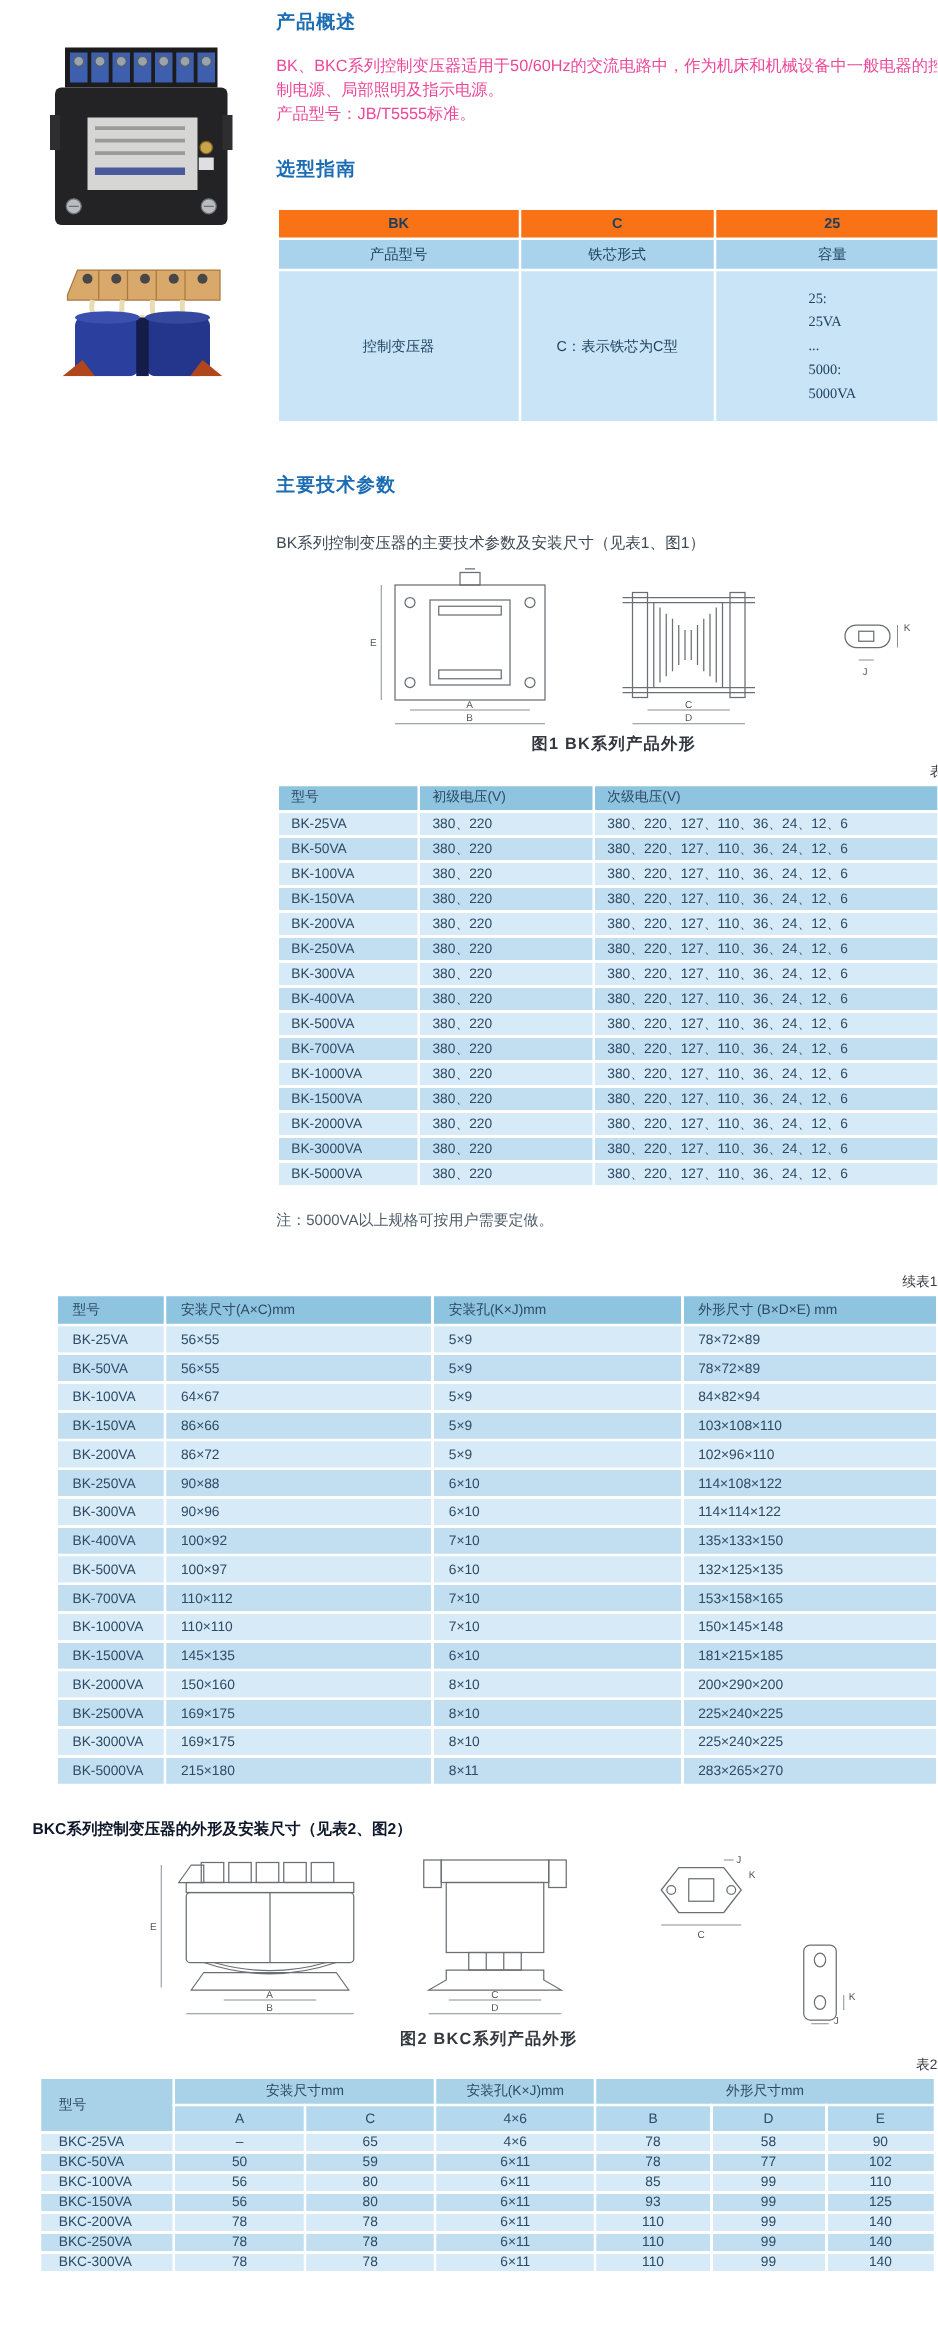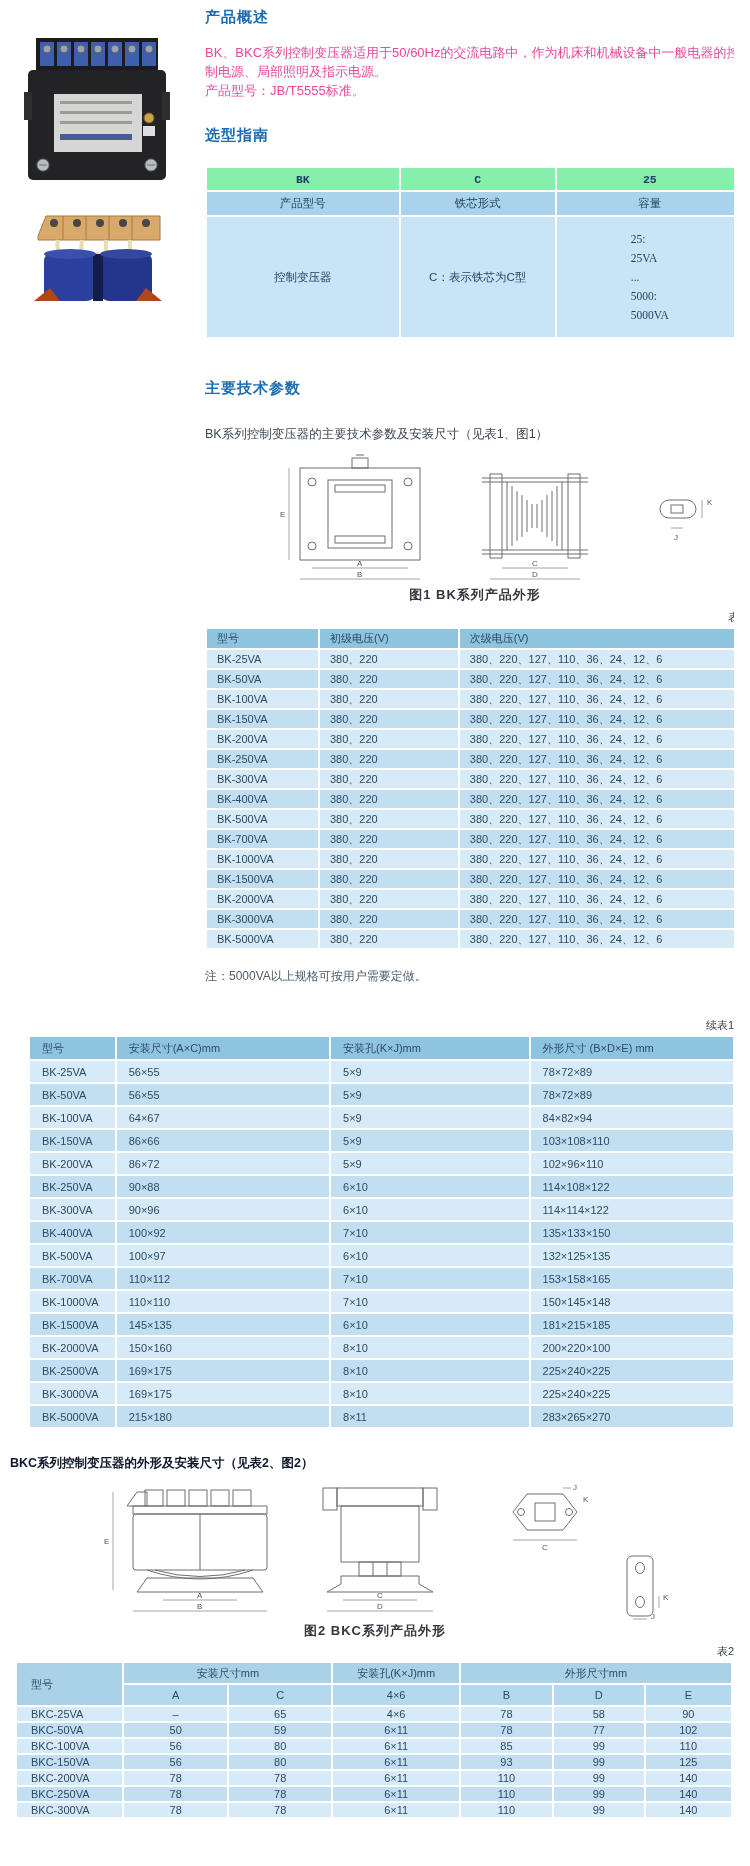--- a/index.html
+++ b/index.html
@@ -1,17 +1,17 @@
 <!DOCTYPE html>
 <html><head>
 <meta charset="utf-8">
 <style>
   html,body{margin:0;padding:0;background:#ffffff;}
   .page{position:relative;width:734px;height:1866px;background:#ffffff;
-        font-family:"Liberation Sans","DejaVu Sans",sans-serif;overflow:hidden;}
+        font-family:"Liberation Sans","DejaVu Sans",sans-serif;overflow:hidden;margin-left:16px;}
 
   
   .photo{position:absolute;background:#fff;}
   .photo1{left:18px;top:34px;width:158px;height:158px;}
   .photo2{left:18px;top:206px;width:160px;height:95px;}
 
   
   .col-right{position:absolute;left:205px;top:0;width:540px;}
   .sec{margin:0;color:#1b6cb3;font-size:15px;font-weight:bold;letter-spacing:1px;}
   .sec.first{margin-top:8px;}
@@ -20,21 +20,21 @@
   .bodytext{margin:16px 0 0 0;color:#ec4899;font-size:13px;line-height:19px;}
   .introtext{margin:27px 0 0 0;color:#3c4753;font-size:12.5px;line-height:19px;}
 
   
   table{border-collapse:collapse;table-layout:fixed;width:100%;color:#2c4a63;}
   td,th{border:2px solid #ffffff;font-weight:normal;overflow:hidden;white-space:nowrap;}
 
   
   .sel-table{margin-top:21px;font-size:11.5px;color:#1c3f5e;text-align:center;}
   .sel-table .c1{width:36%;} .sel-table .c2{width:29%;} .sel-table .c3{width:35%;}
-  .sel-table .hrow td{background:#86efac;height:20px;font-weight:bold;font-family:Liberation Mono, monospace;}
+  .sel-table .hrow td{background:#f97316;height:20px;font-weight:bold;}
   .sel-table .r2 td{background:#a9d2ec;height:21px;}
   .sel-table .r3 td{background:#c8e4f6;height:118px;vertical-align:middle;}
   .cap-lines{display:inline-block;text-align:left;line-height:19px;font-family:Liberation Serif, serif;}
 
   
   .tbl-label{color:#3a3f46;font-size:11px;text-align:right;}
   .lbl1{margin-top:6px;}
   .t1{margin-top:2px;font-size:11px;}
   .t1 .c1{width:21%;} .t1 .c2{width:26%;} .t1 .c3{width:53%;}
   .t1 th{background:#8fc4e1;text-align:left;padding:3px 10px;line-height:13px;}
@@ -417,21 +417,21 @@
           <tr>
             <td>BK-1500VA</td>
             <td>145×135</td>
             <td>6×10</td>
             <td>181×215×185</td>
           </tr>
           <tr>
             <td>BK-2000VA</td>
             <td>150×160</td>
             <td>8×10</td>
-            <td>200×220×100</td>
+            <td>200×290×200</td>
           </tr>
           <tr>
             <td>BK-2500VA</td>
             <td>169×175</td>
             <td>8×10</td>
             <td>225×240×225</td>
           </tr>
           <tr>
             <td>BK-3000VA</td>
             <td>169×175</td>

